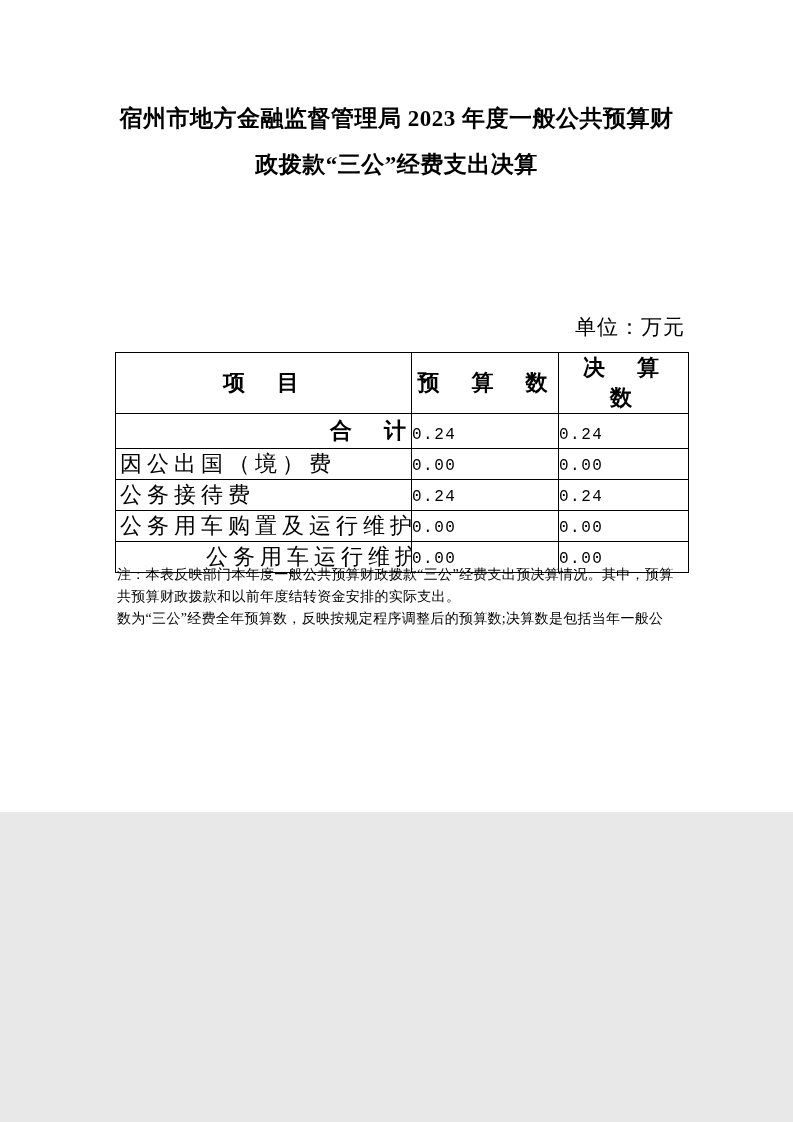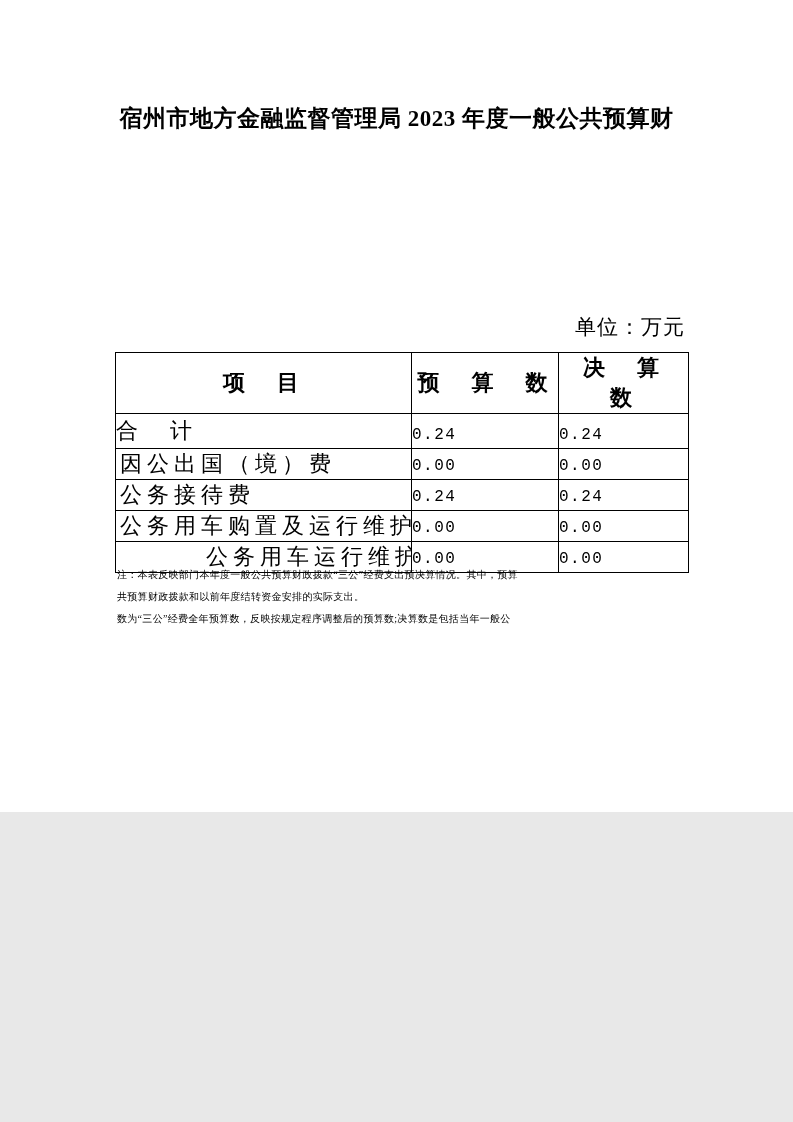--- a/index.html
+++ b/index.html
@@ -92,54 +92,55 @@
   }
   .budget-table td.item {
     font-size: 22px;
     letter-spacing: 5px;
     text-align: left;
     vertical-align: middle;
     padding-left: 4px;
     white-space: nowrap;
   }
   .budget-table td.item.total {
-    text-align: left;
-    font-weight: normal;
+    text-align: right;
+    font-weight: bold;
     padding-left: 0;
   }
   .budget-table td.item.indent-1 { padding-left: 27px; }
   .budget-table td.item.indent-2 { padding-left: 90px; }
   .budget-table td.num {
     font-size: 16px;
     letter-spacing: 1.5px;
     text-align: left;
     vertical-align: bottom;
     padding: 0 8px 4px 0;
     font-family: Liberation Mono, monospace;
   }
 
   
   .note {
     position: absolute;
     top: 564px;
     left: 117px;
     width: 575px;
-    font-size: 10px;
+    font-size: 14px;
     line-height: 22px;
     letter-spacing: 0.3px;
   }
   .note div { white-space: nowrap; }
 </style>
 </head>
 <body>
 
 <div class="page">
 
   <div class="doc-title">
     <div>宿州市地方金融监督管理局 2023 年度一般公共预算财</div>
+    <div>政拨款“三公”经费支出决算</div>
   </div>
 
 
   <div class="unit-label">单位：万元</div>
 
   <table class="budget-table">
     <colgroup>
       <col class="c-item">
       <col class="c-num1">
       <col class="c-num2">

